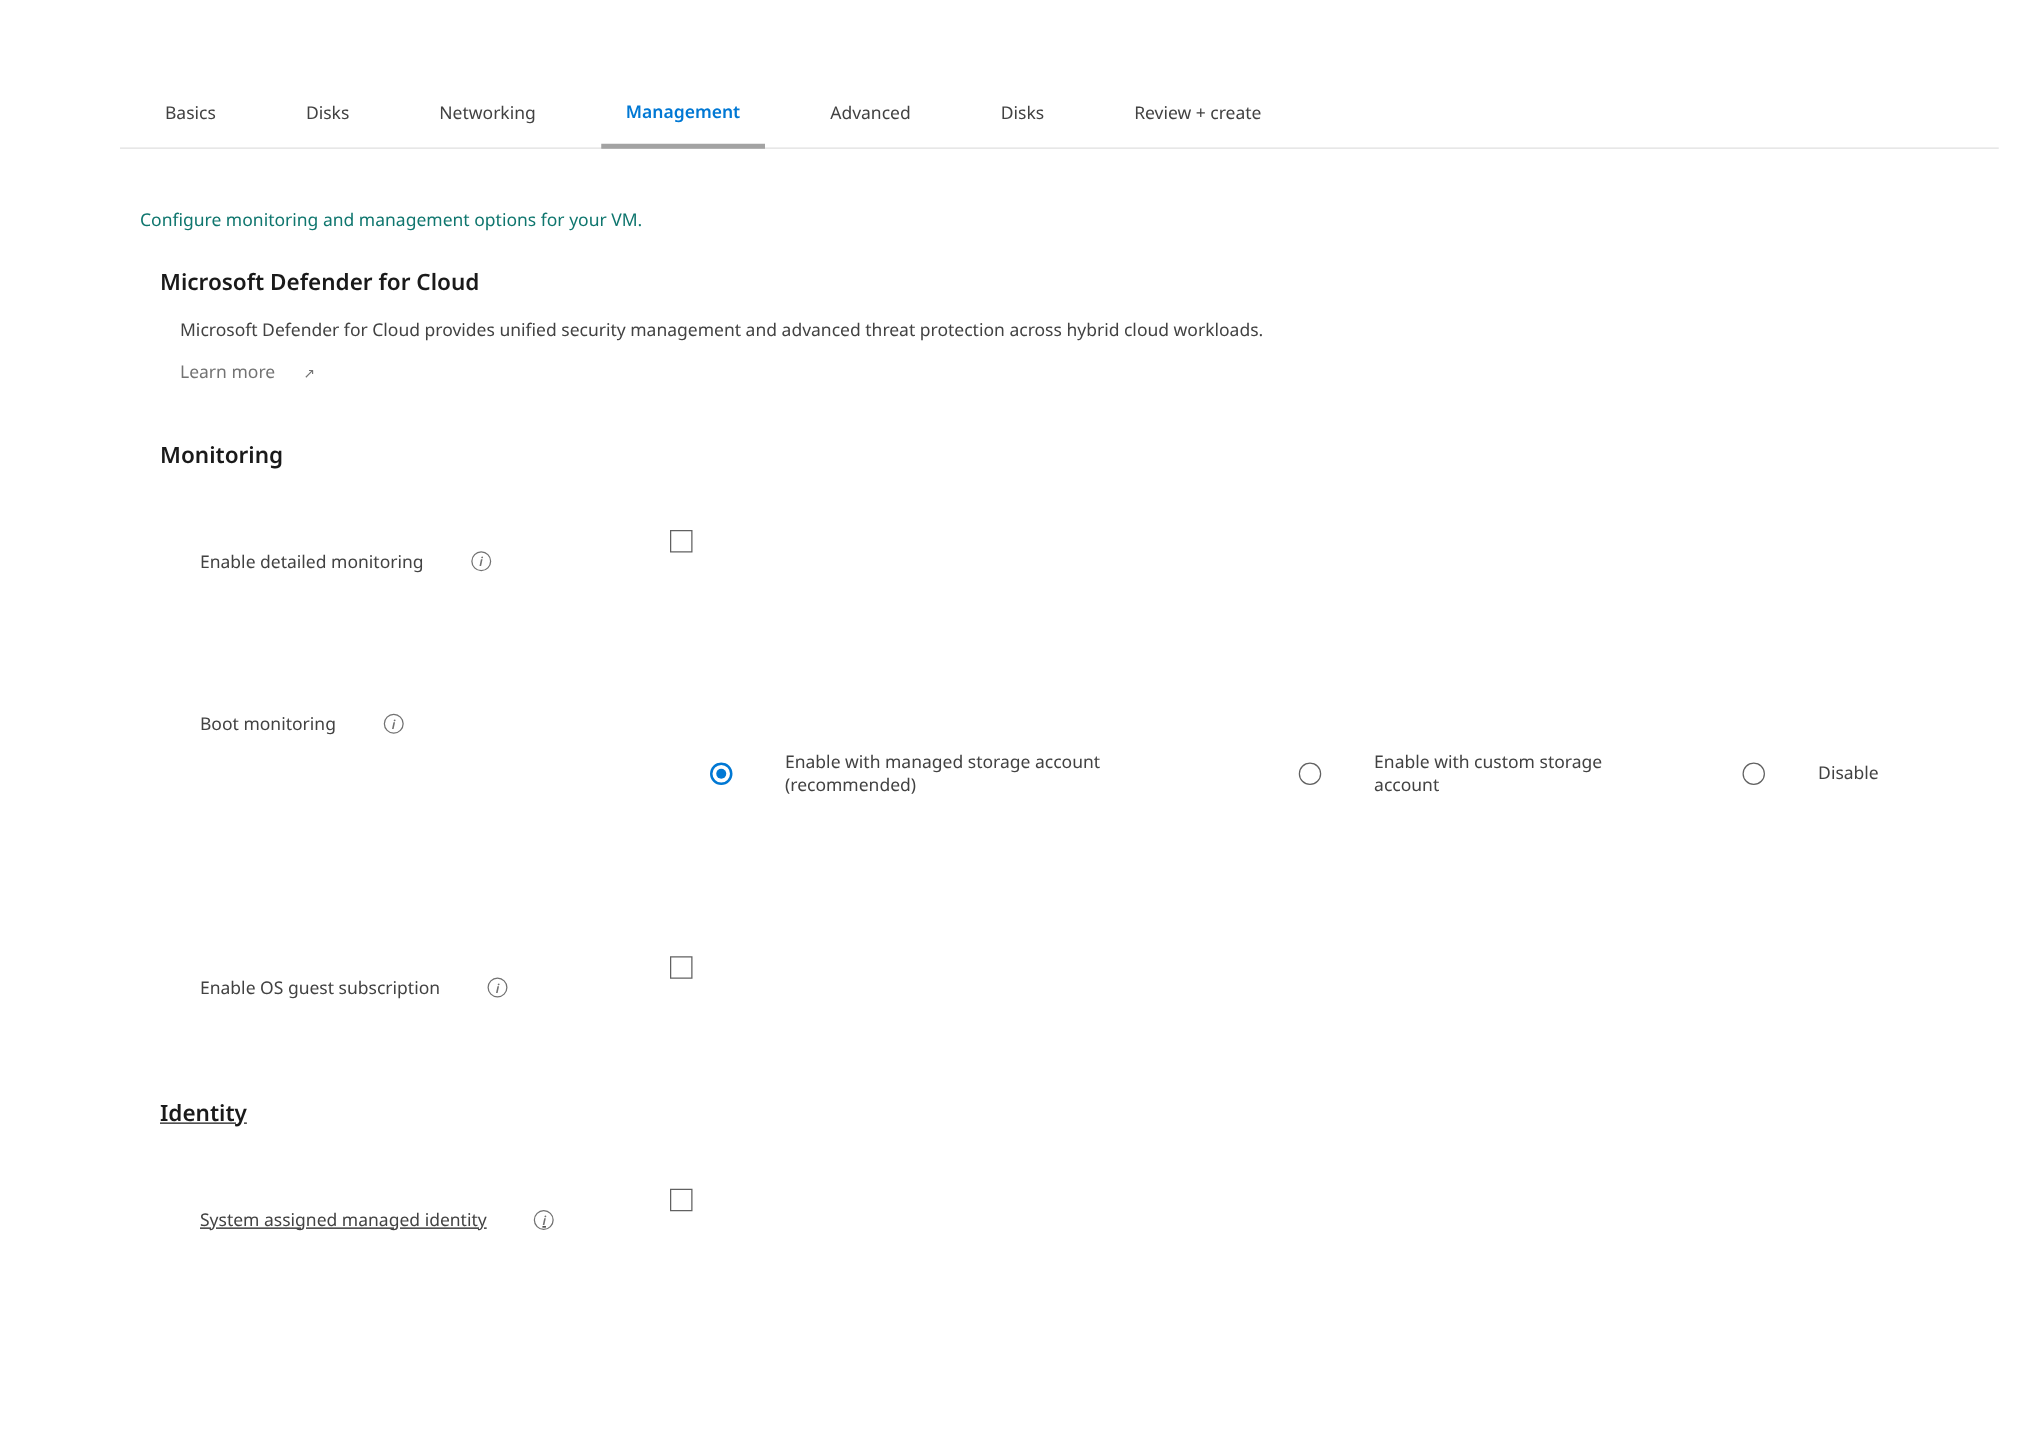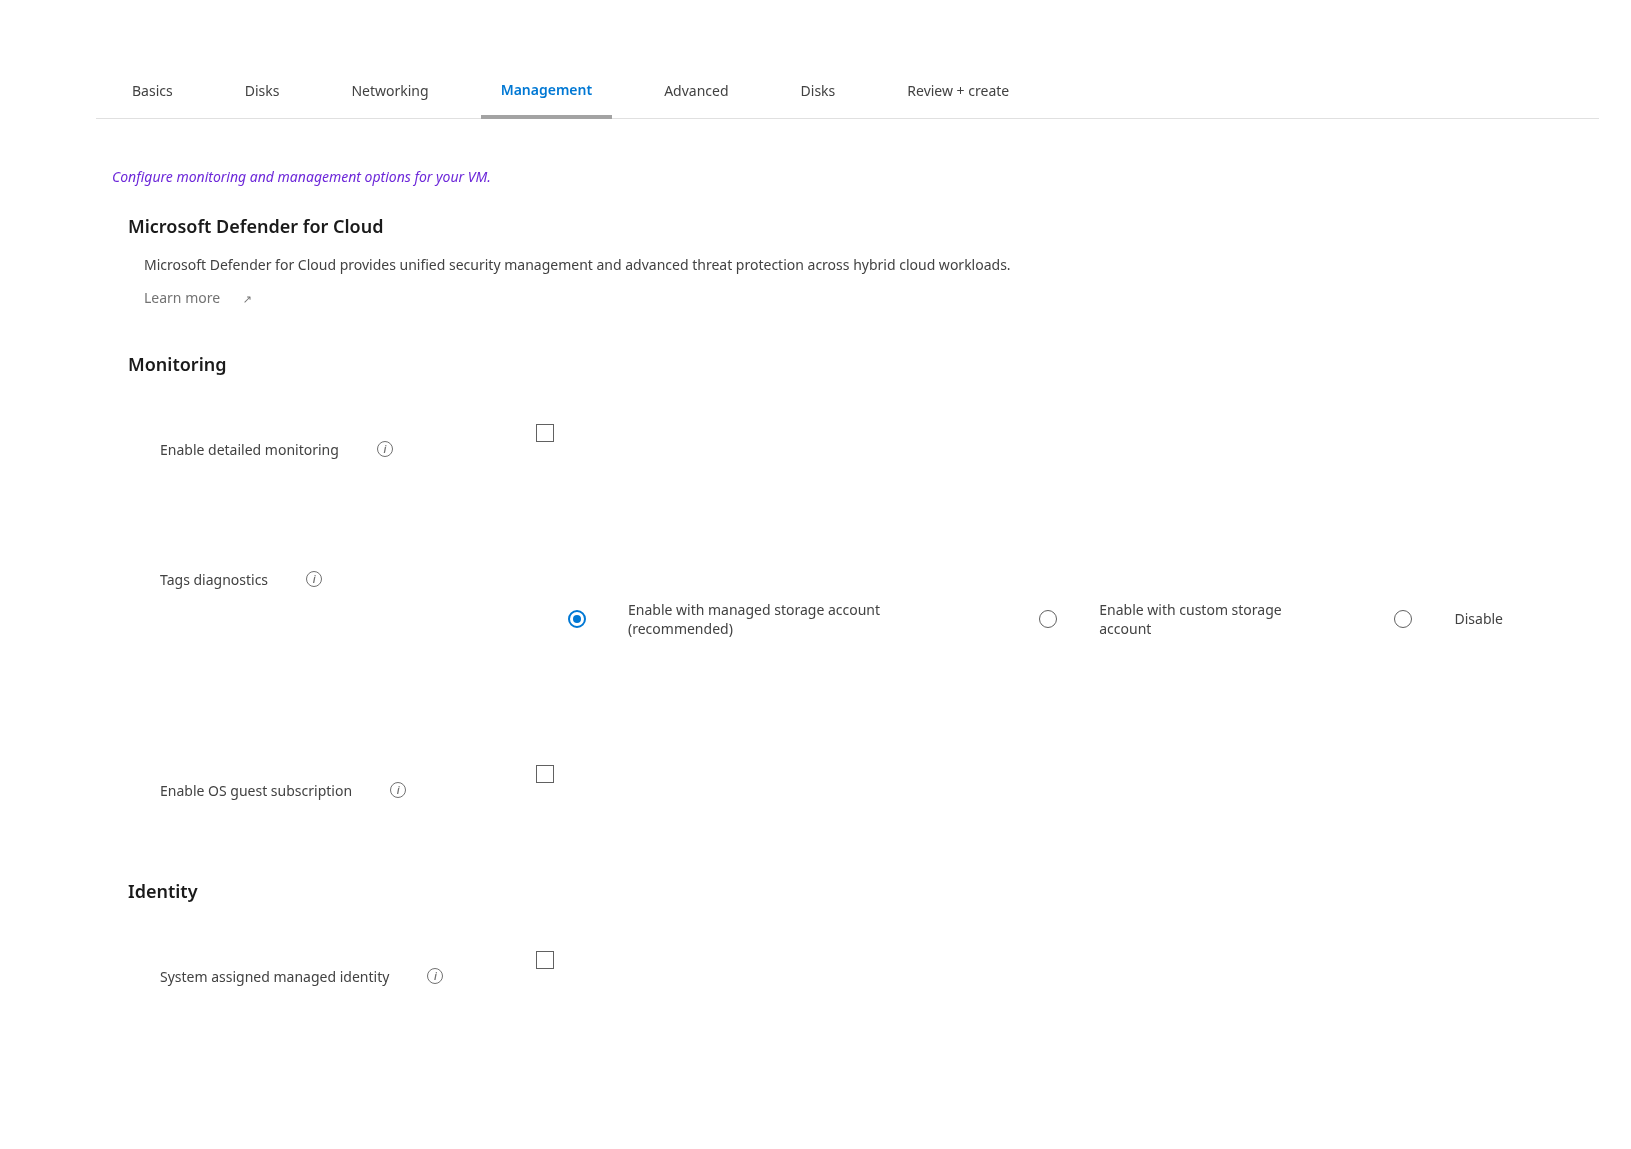--- a/index.html
+++ b/index.html
@@ -47,23 +47,22 @@
       border-bottom: 4px solid #a3a3a3;
     }
 
     
     .page-content {
       padding: 8px 0;
     }
 
     .page-description {
       font-size: 14px;
-      color: #6d28d9;
+      color: #0f766e;
       margin-bottom: 28px;
-      font-style: italic;
     }
 
     
     .section-title {
       font-size: 18px;
       font-weight: 600;
       color: #1a1a1a;
       margin-bottom: 12px;
     }
 
@@ -219,20 +218,21 @@
       font-size: 14px;
       color: #424242;
     }
 
     .monitoring-section {
       margin-bottom: 32px;
     }
 
     .identity-section {
       margin-bottom: 32px;
+      text-decoration: underline;
     }
   </style>
 </head>
 <body>
 
 <div class="container">
 
   <div class="tabs">
     <div class="tab-item">Basics</div>
     <div class="tab-item">Disks</div>
@@ -267,21 +267,21 @@
           <span>Enable detailed monitoring</span>
           <span class="info-icon">i</span>
         </div>
         <div class="form-control">
           <div class="checkbox-custom"></div>
         </div>
       </div>
 
       <div class="form-row">
         <div class="form-label">
-          <span>Tags diagnostics</span>
+          <span>Boot monitoring</span>
           <span class="info-icon">i</span>
         </div>
         <div class="form-control">
           <div class="radio-group">
             <div class="radio-option">
               <div class="radio-custom selected"></div>
               <span class="radio-label">Enable with managed storage account (recommended)</span>
             </div>
             <div class="radio-option">
               <div class="radio-custom"></div>

